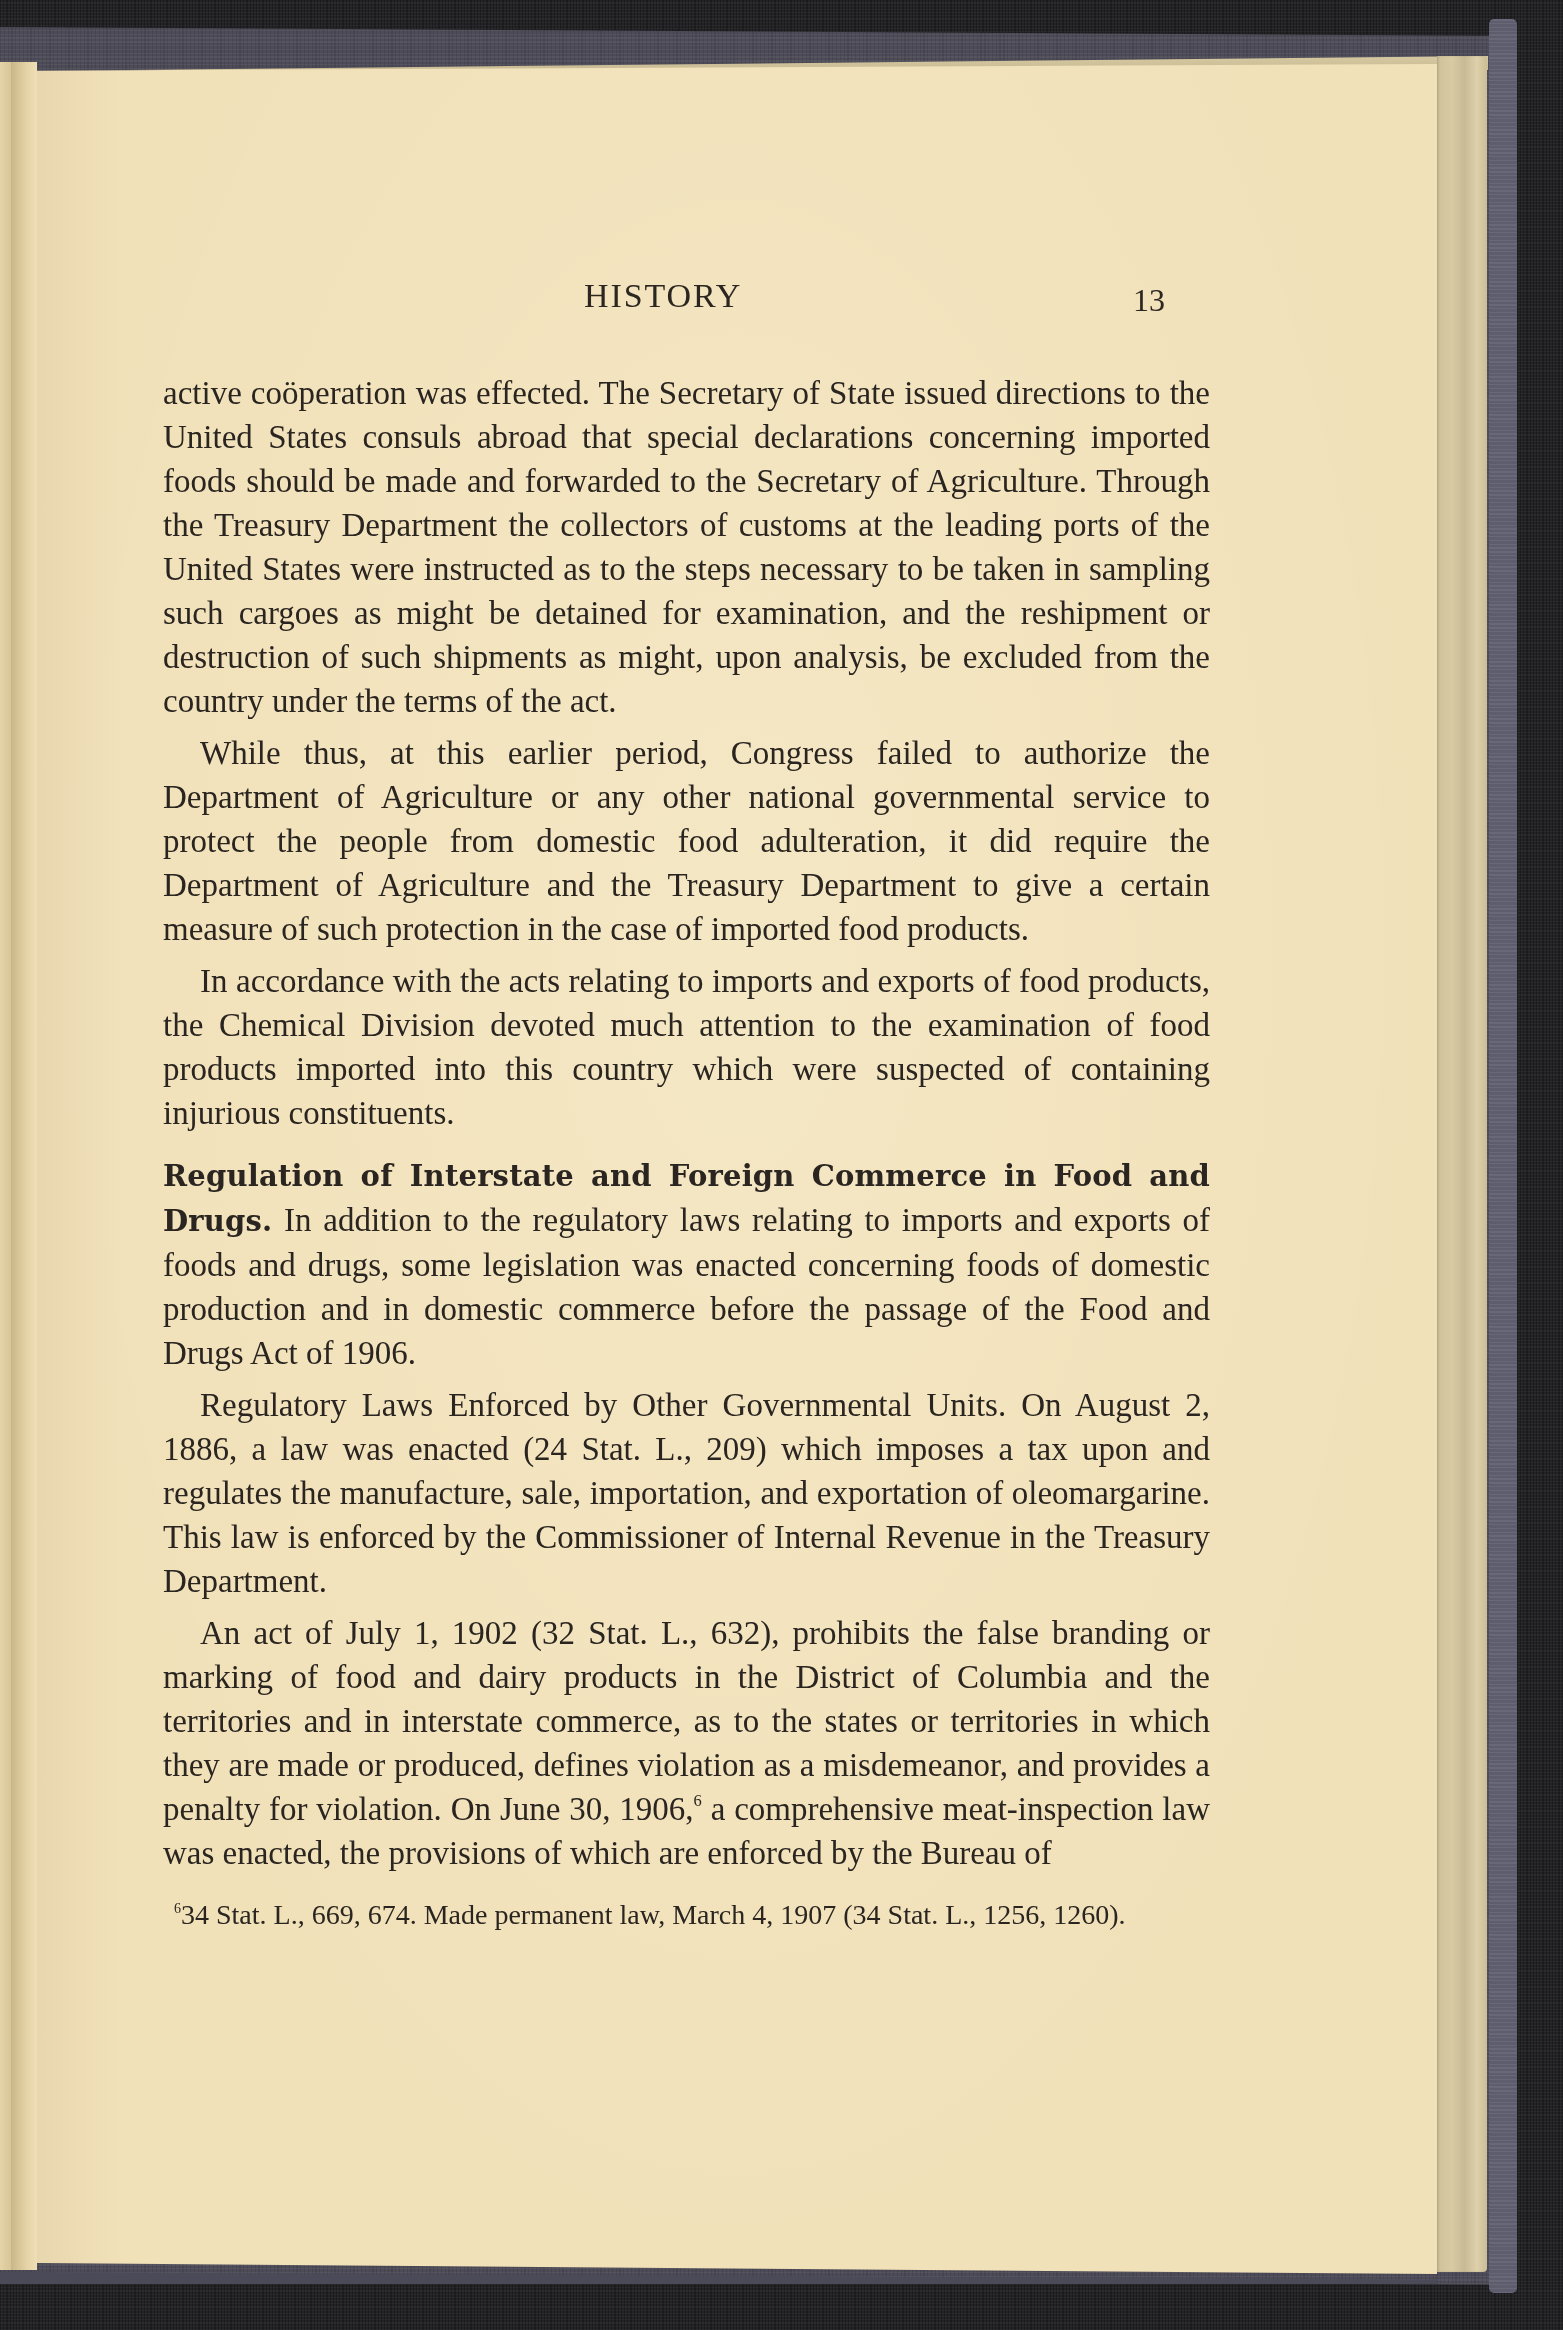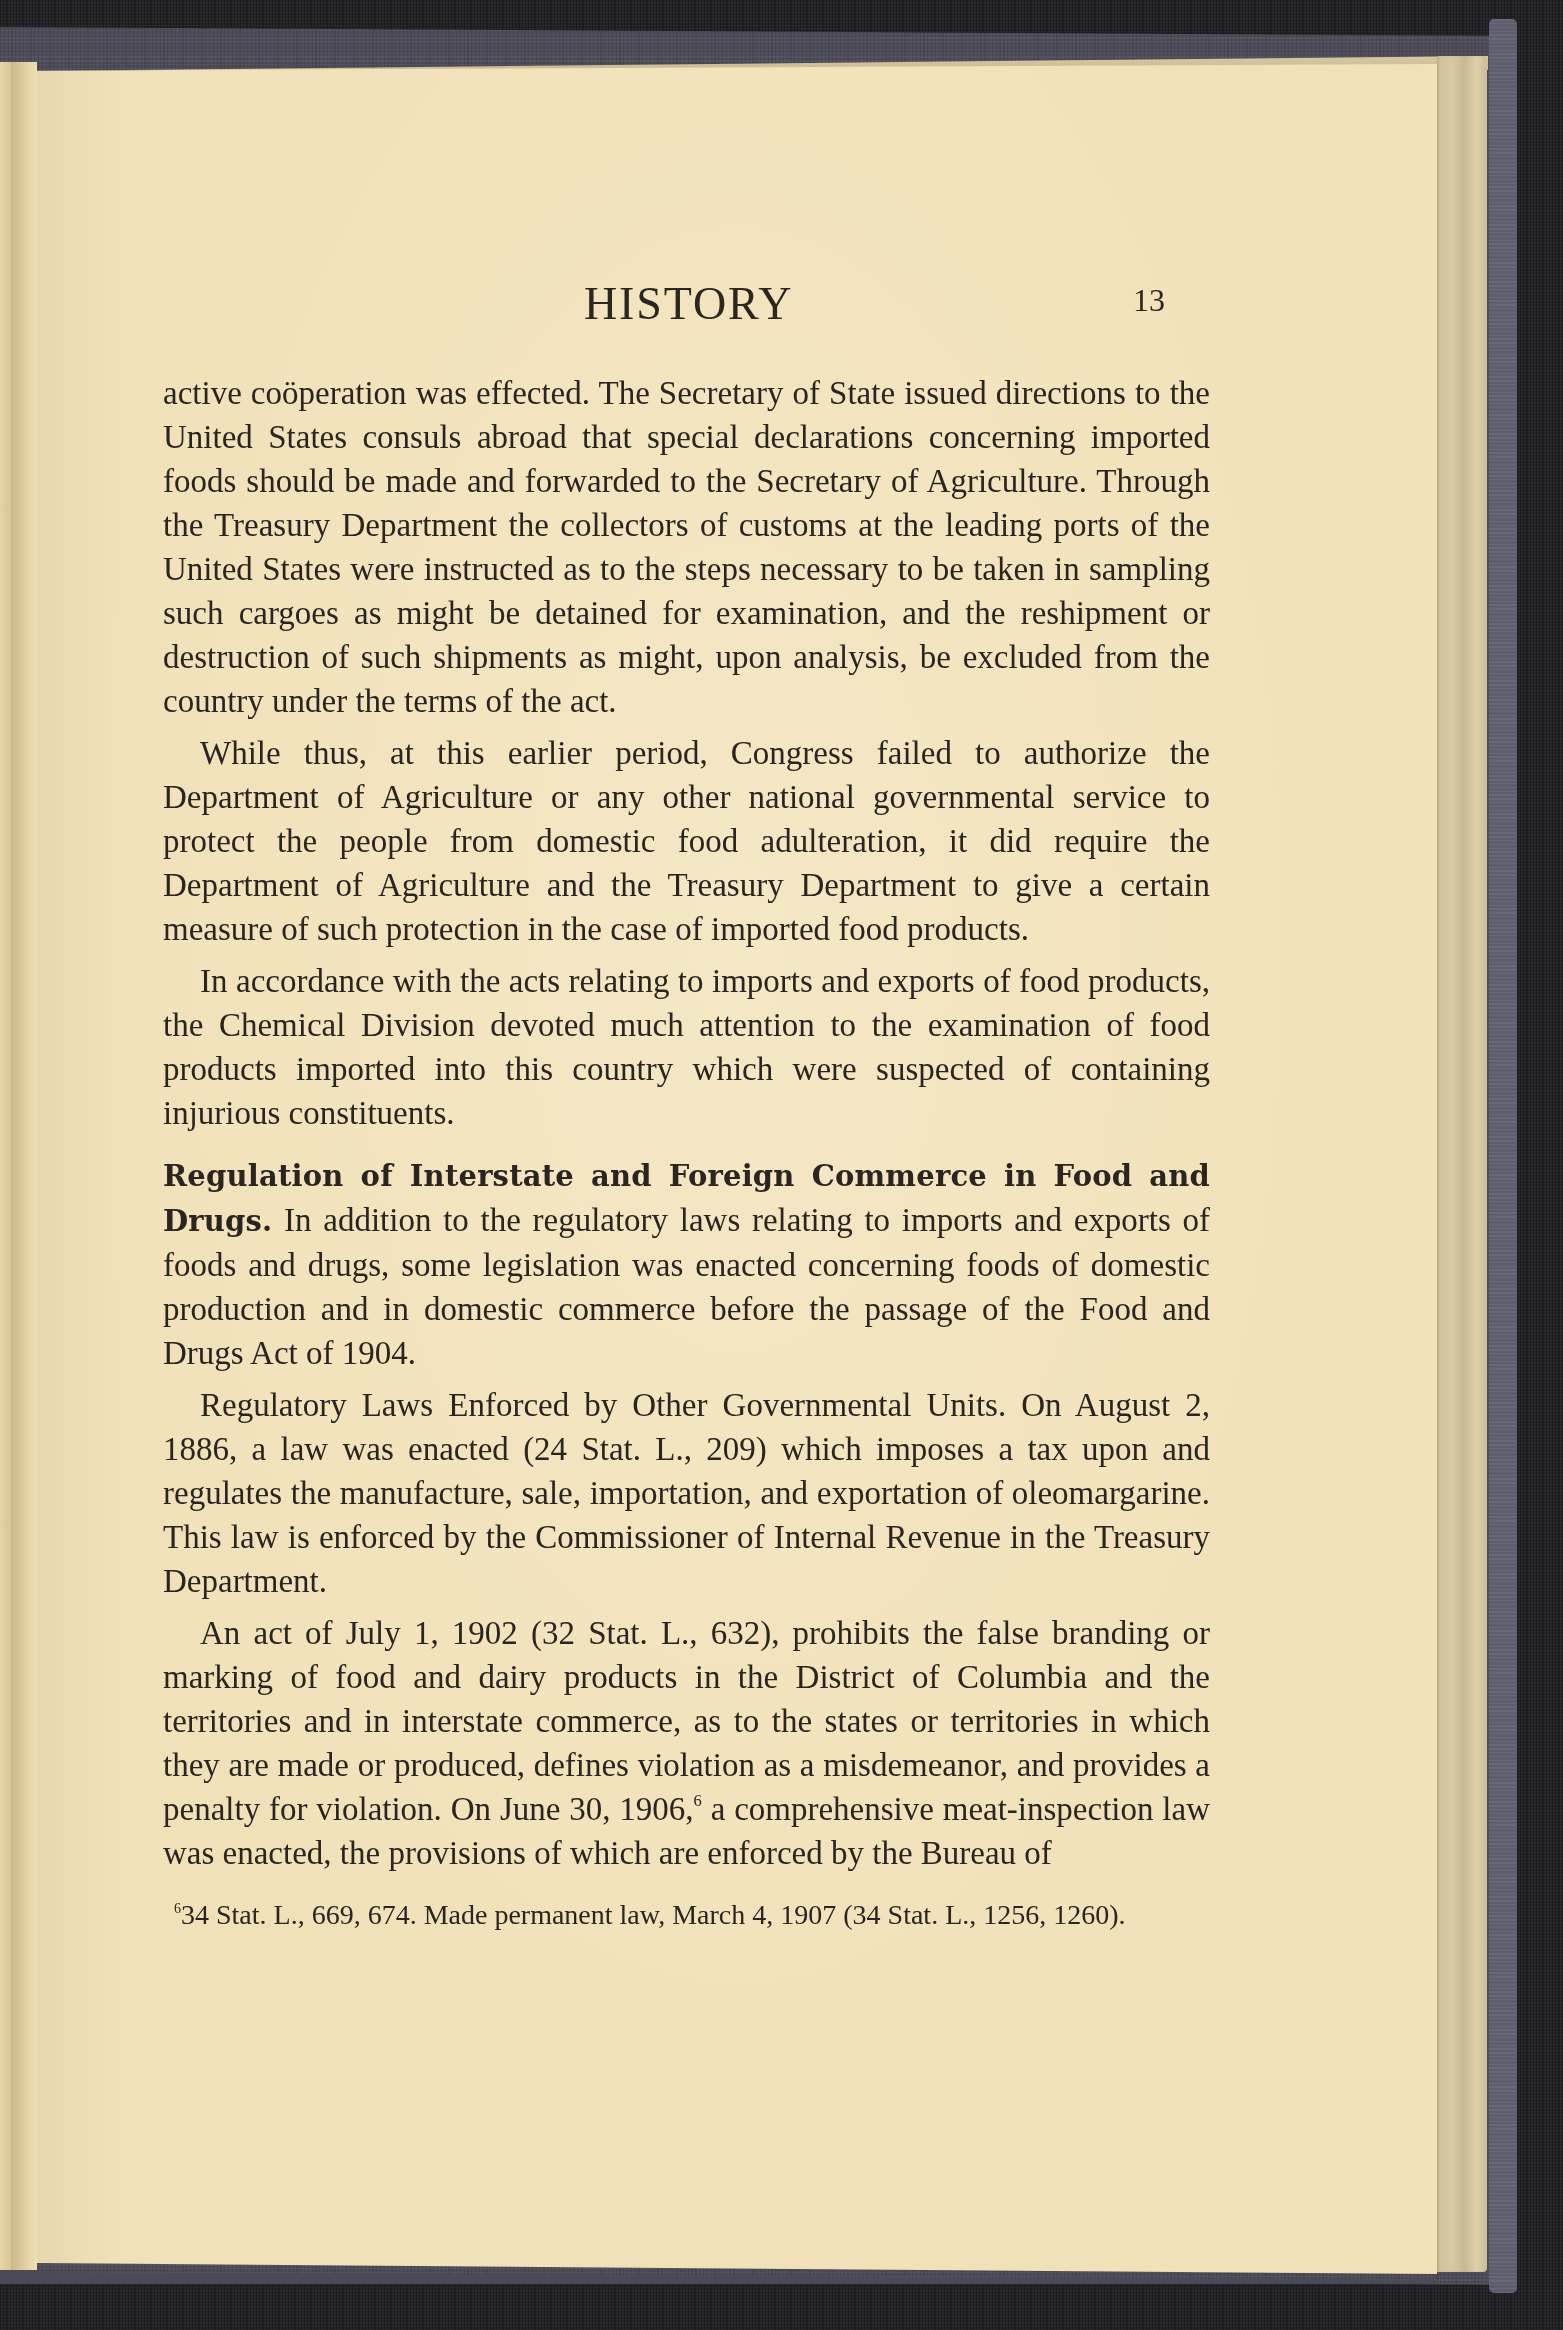--- a/index.html
+++ b/index.html
@@ -95,21 +95,21 @@
       position: absolute;
       left: 0;
       top: 213px;
       width: 100%;
       height: 45px;
     }
     .running-title {
       position: absolute;
       left: 547px;
       top: 0;
-      font-size: 46px;
+      font-size: 34px;
       letter-spacing: 1.9px;
       color: #2b2620;
     }
     .page-number {
       position: absolute;
       left: 1096px;
       top: 5.1px;
       font-size: 32px;
       color: #2b2620;
     }
@@ -194,21 +194,21 @@
     <p>
       <span>active coöperation was effected. The Secretary of State issued directions to the United States consuls abroad that special declara­tions concerning imported foods should be made and forwarded to the Secretary of Agriculture. Through the Treasury Department the collectors of customs at the leading ports of the United States were instructed as to the steps necessary to be taken in sampling such cargoes as might be detained for examination, and the reship­ment or destruction of such shipments as might, upon analysis, be excluded from the country under the terms of the act.</span>
     </p>
     <p class="indent">
       <span>While thus, at this earlier period, Congress failed to authorize the Department of Agriculture or any other national governmental service to protect the people from domestic food adulteration, it did require the Department of Agriculture and the Treasury Depart­ment to give a certain measure of such protection in the case of imported food products.</span>
     </p>
     <p class="indent">
       <span>In accordance with the acts relating to imports and exports of food products, the Chemical Division devoted much attention to the examination of food products imported into this country which were suspected of containing injurious constituents.</span>
     </p>
     <p class="section">
-      <span class="section-heading">Regulation of Interstate and Foreign Commerce in Food and Drugs.</span><span> In addition to the regulatory laws relating to imports and exports of foods and drugs, some legislation was enacted concern­ing foods of domestic production and in domestic commerce before the passage of the Food and Drugs Act of 1904.</span>
+      <span class="section-heading">Regulation of Interstate and Foreign Commerce in Food and Drugs.</span><span> In addition to the regulatory laws relating to imports and exports of foods and drugs, some legislation was enacted concern­ing foods of domestic production and in domestic commerce before the passage of the Food and Drugs Act of 1906.</span>
     </p>
     <p class="indent">
       <span class="subsection-heading">Regulatory Laws Enforced by Other Governmental Units.</span><span> On August 2, 1886, a law was enacted (24 Stat. L., 209) which imposes a tax upon and regulates the manufacture, sale, importation, and exportation of oleomargarine. This law is enforced by the Com­missioner of Internal Revenue in the Treasury Department.</span>
     </p>
     <p class="indent">
       <span>An act of July 1, 1902 (32 Stat. L., 632), prohibits the false branding or marking of food and dairy products in the District of Columbia and the territories and in interstate commerce, as to the states or territories in which they are made or produced, defines violation as a misdemeanor, and provides a penalty for violation. On June 30, 1906,</span><sup class="fn-ref">6</sup><span> a comprehensive meat-inspection law was en­acted, the provisions of which are enforced by the Bureau of</span>
     </p>
   </div>
 
   <div class="footnote">

